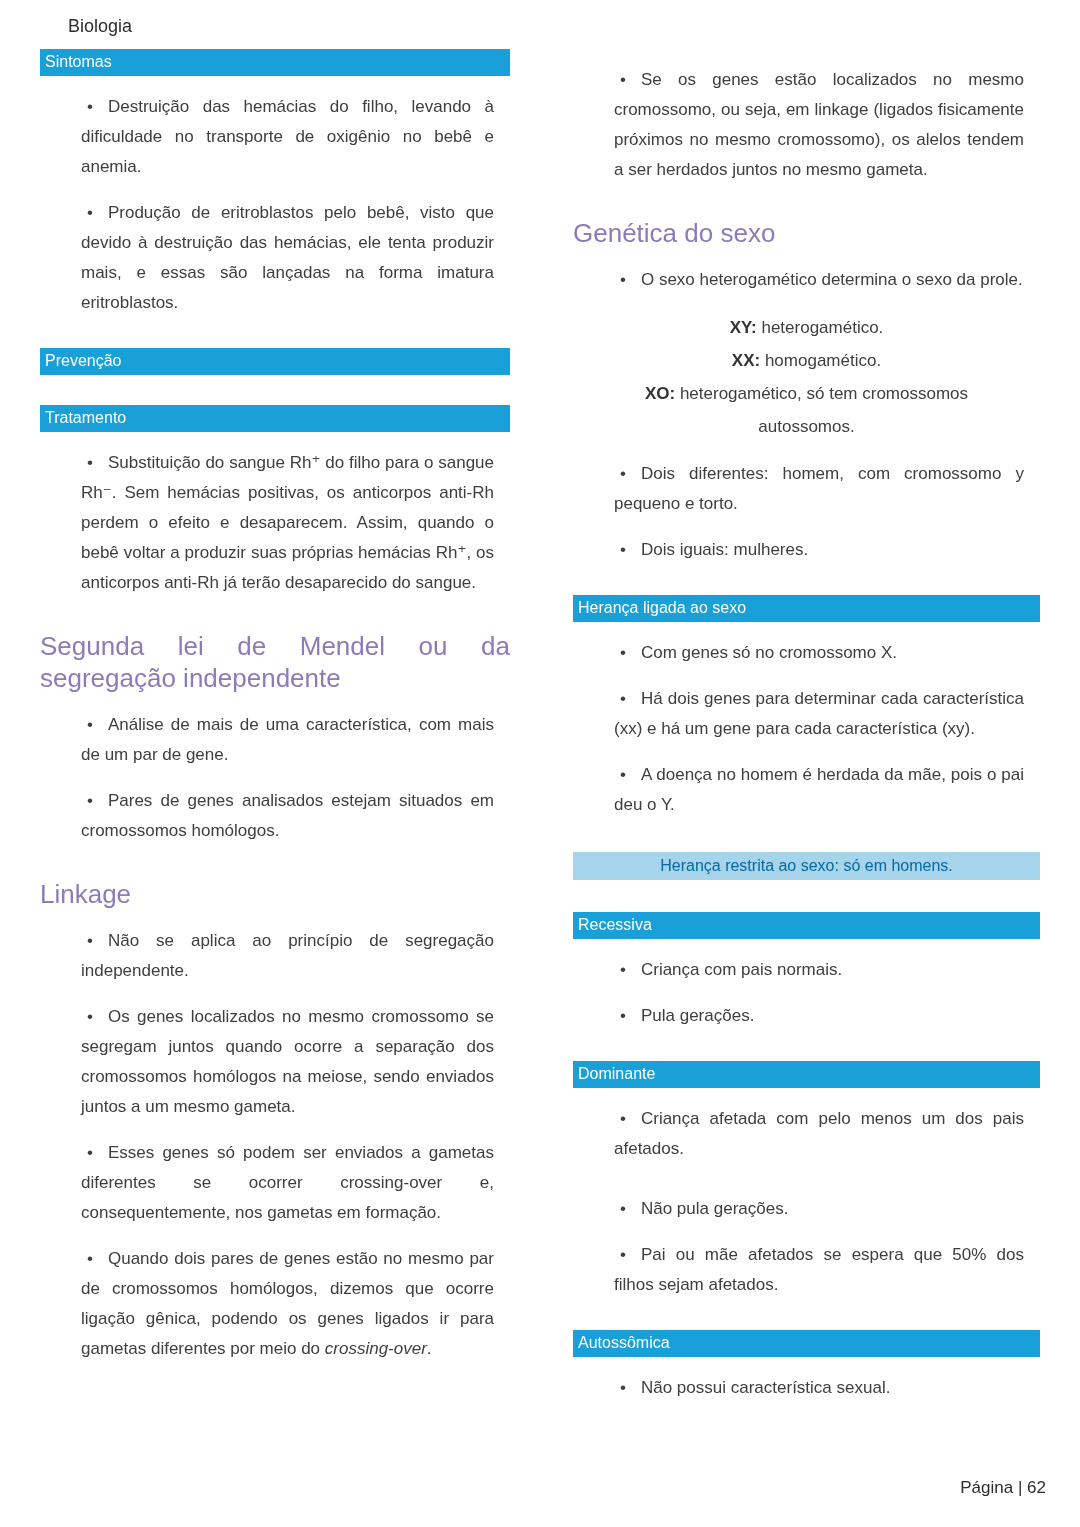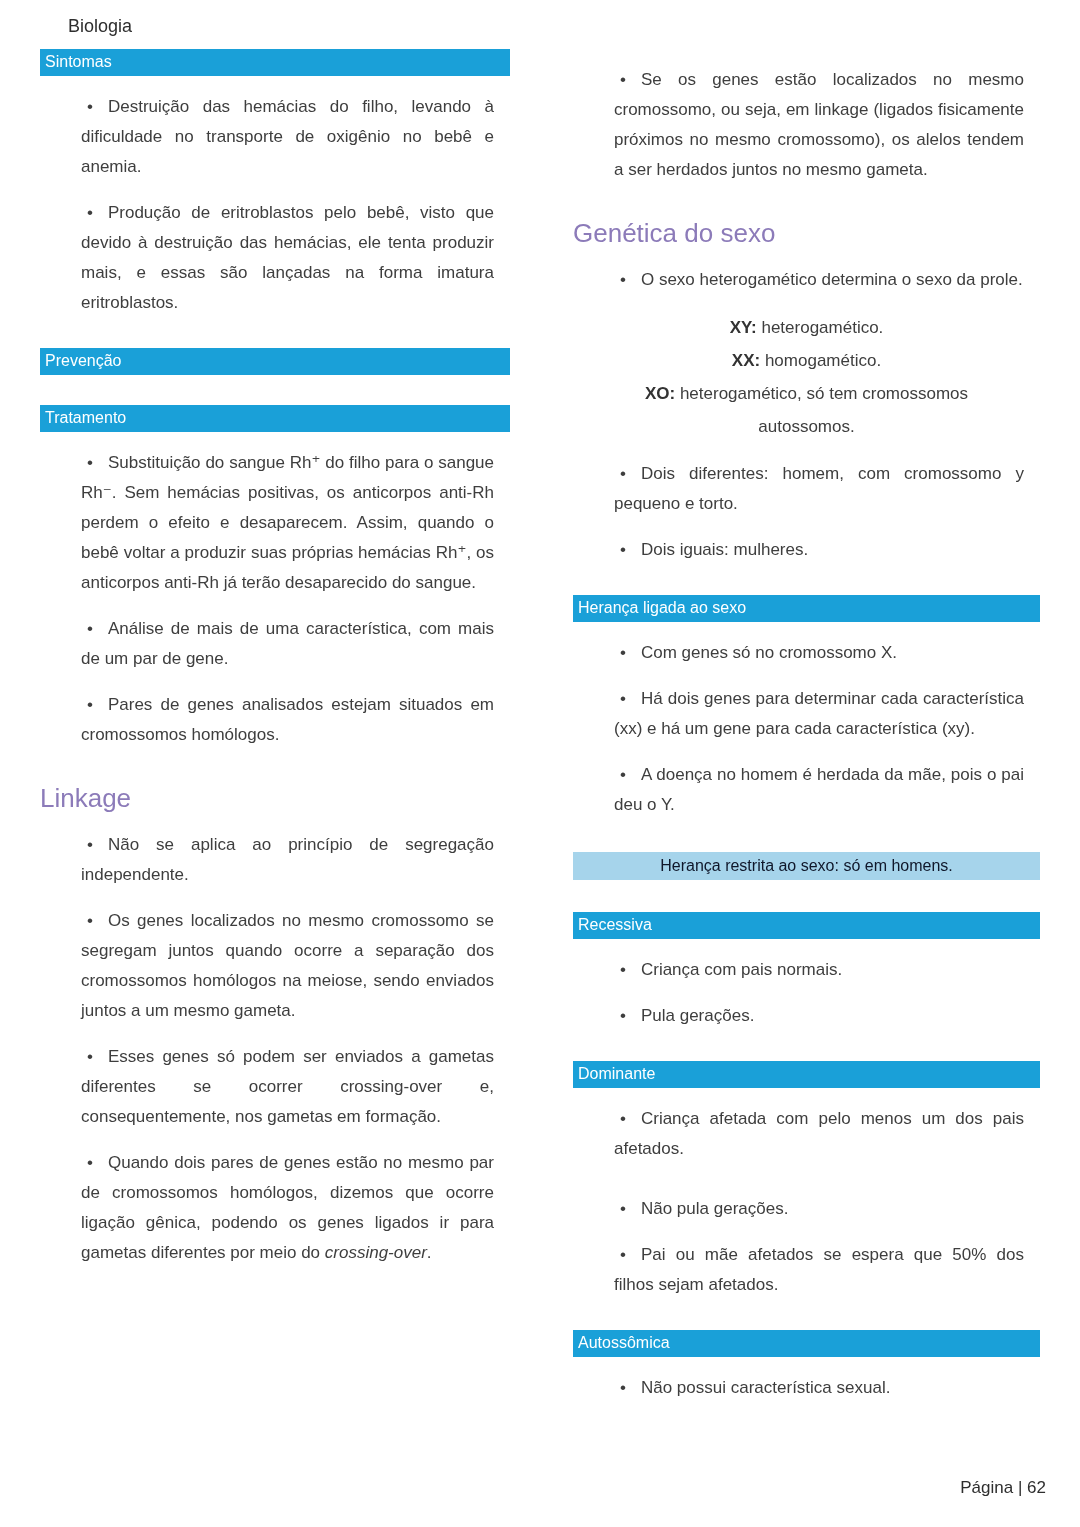--- a/index.html
+++ b/index.html
@@ -57,21 +57,21 @@
     font-size: 17px;
     line-height: 33px;
     text-align: center;
   }
 
   .b { font-weight: bold; color: #333333; }
   .i { font-style: italic; }
 
   .banner {
     background: var(--banner, #A6D4EB);
-    color: #0f172a;
+    color: #0369a1;
     text-align: center;
     font-size: 16px;
     line-height: 20px;
     padding: 4px 0;
     margin: 32px 0;
   }
   .footer {
     position: absolute;
     top: 1478px;
     right: 34px;
@@ -89,20 +89,21 @@
         <div class="bar"><span>Sintomas</span></div>
         <div class="bullet-group">
           <p class="bullet"><span>Destruição das hemácias do filho, levando à dificuldade no transporte de oxigênio no bebê e anemia.</span></p>
           <p class="bullet"><span>Produção de eritroblastos pelo bebê, visto que devido à destruição das hemácias, ele tenta produzir mais, e essas são lançadas na forma imatura eritroblastos.</span></p>
         </div>
         <div class="bar"><span>Prevenção</span></div>
         <div class="bar"><span>Tratamento</span></div>
         <div class="bullet-group">
           <p class="bullet"><span>Substituição do sangue Rh⁺ do filho para o sangue Rh⁻. Sem hemácias positivas, os anticorpos anti-Rh perdem o efeito e desaparecem. Assim, quando o bebê voltar a produzir suas próprias hemácias Rh⁺, os anticorpos anti-Rh já terão desaparecido do sangue.</span></p>
         </div>
+        <h2 class="heading">Segunda lei de Mendel ou da segregação independente</h2>
         <div class="bullet-group">
           <p class="bullet"><span>Análise de mais de uma característica, com mais de um par de gene.</span></p>
           <p class="bullet"><span>Pares de genes analisados estejam situados em cromossomos homólogos.</span></p>
         </div>
         <h2 class="heading">Linkage</h2>
         <div class="bullet-group">
           <p class="bullet"><span>Não se aplica ao princípio de segregação independente.</span></p>
           <p class="bullet"><span>Os genes localizados no mesmo cromossomo se segregam juntos quando ocorre a separação dos cromossomos homólogos na meiose, sendo enviados juntos a um mesmo gameta.</span></p>
           <p class="bullet"><span>Esses genes só podem ser enviados a gametas diferentes se ocorrer crossing-over e, consequentemente, nos gametas em formação.</span></p>
           <p class="bullet"><span>Quando dois pares de genes estão no mesmo par de cromossomos homólogos, dizemos que ocorre ligação gênica, podendo os genes ligados ir para gametas diferentes por meio do </span><span class="i">crossing-over</span><span>.</span></p>

